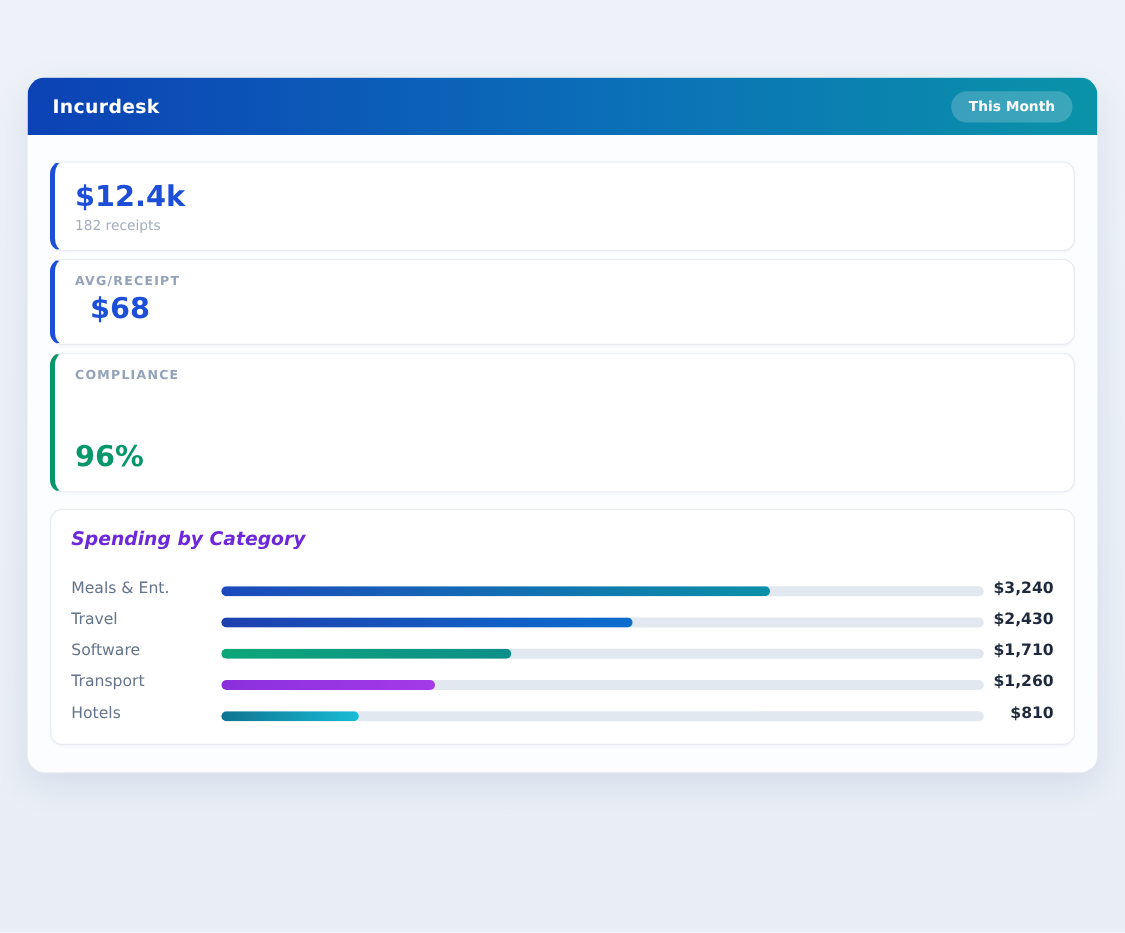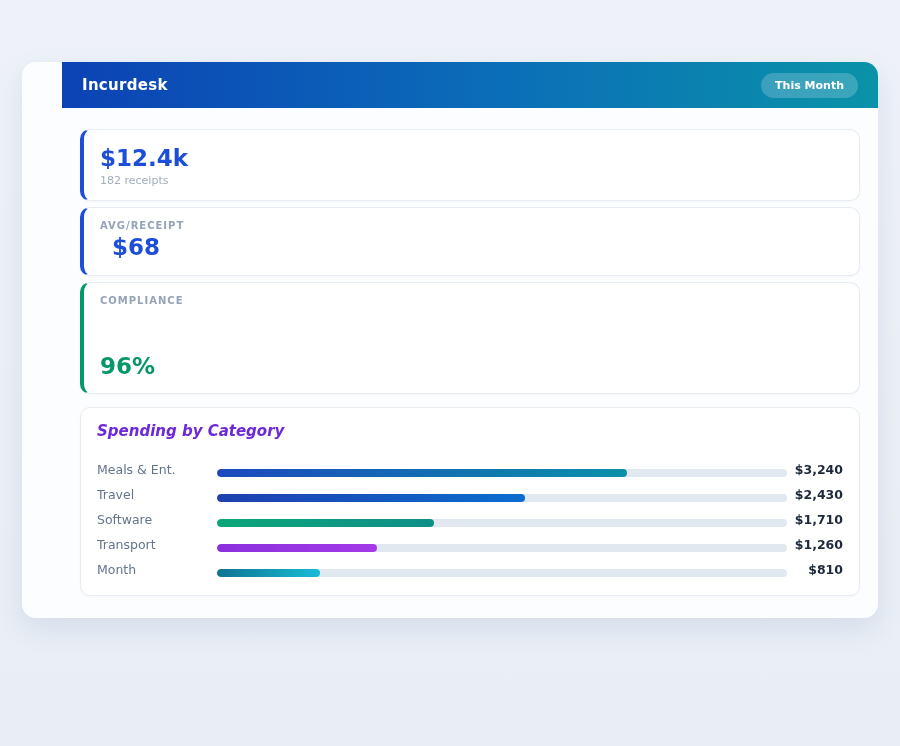--- a/index.html
+++ b/index.html
@@ -9,21 +9,20 @@
     background: linear-gradient(180deg, #eef2f8 0%, #e9eef5 100%);
     overflow: hidden;
   }
   .panel {
     width: 856px;
     margin: 62px auto 0 auto;
     background: #fcfdfe;
     border-radius: 14px;
     box-shadow: 0 10px 28px rgba(30, 58, 138, 0.10);
     overflow: hidden;
-    padding-left: 40px;
   }
   .header {
     height: 46px;
     background: linear-gradient(90deg, #0c42b5 0%, #0b6fb8 55%, #0a93a8 100%);
     display: flex;
     align-items: center;
     justify-content: space-between;
     padding: 0 20px;
   }
   .header-title {
@@ -170,21 +169,21 @@
             <span class="chart-row-value">$1,710</span>
           </div>
           <div class="chart-row">
             <span class="chart-row-label">Transport</span>
             <div class="bar-track">
               <div class="bar-fill" style="width: 28%; background: linear-gradient(90deg, rgb(139, 48, 221), rgb(164, 58, 232));"></div>
             </div>
             <span class="chart-row-value">$1,260</span>
           </div>
           <div class="chart-row">
-            <span class="chart-row-label">Month</span>
+            <span class="chart-row-label">Hotels</span>
             <div class="bar-track">
               <div class="bar-fill" style="width: 18%; background: linear-gradient(90deg, rgb(14, 116, 144), rgb(25, 188, 214));"></div>
             </div>
             <span class="chart-row-value">$810</span>
           </div>
         </div>
     </div>
 
   </div>
 </div>

